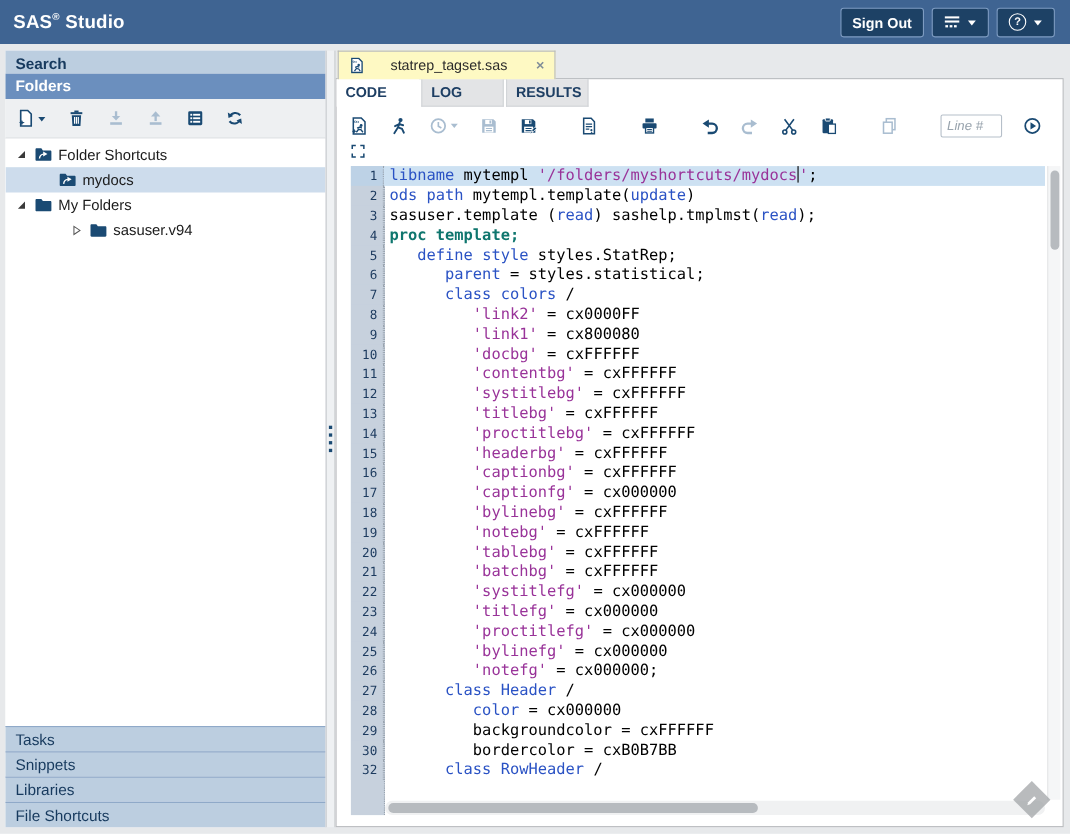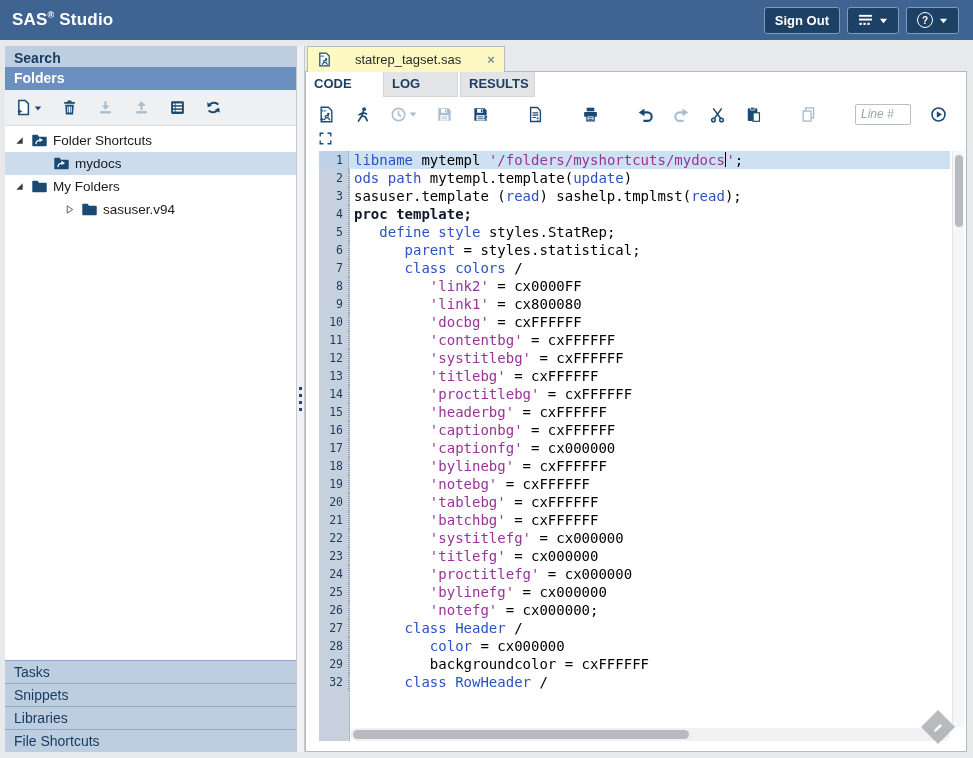--- a/index.html
+++ b/index.html
@@ -72,21 +72,21 @@
   .code-line{display:flex;height:18px}
   .ln{flex:none;width:30px;text-align:right;padding-right:5px;font-family:"DejaVu Sans Mono",monospace;
       font-size:11.5px;line-height:18px;color:#1c3a5e;background:#c7d1dd;border-right:1px dotted #99a3ae;
       position:relative;z-index:1}
   .ct{flex:1;white-space:pre;font-family:"DejaVu Sans Mono",monospace;font-size:14px;line-height:18px;
       padding-left:5px;color:#000}
   .code-line.active .ln{background:#bdd2e6}
   .code-line.active .ct{background:#cde1f2}
   .tok-k{color:#2a52c4}
   .tok-s{color:#993399}
-  .tok-b{color:#0f172a;font-weight:bold}
+  .tok-b{color:#0f766e;font-weight:bold}
   .cursor{display:inline-block;width:1.5px;height:15px;background:#000;vertical-align:-2px}
 
   .hscroll{position:absolute;left:31px;right:0;bottom:0;height:13px;background:#f0f1f2;border-radius:7px}
   .hthumb{position:absolute;left:3px;top:2px;height:9px;width:56%;background:#b7bbbf;border-radius:5px}
   .vscroll{position:absolute;top:79px;right:2px;bottom:24px;width:12px;background:#f5f6f7;border-left:1px solid #e4e5e6}
   .vthumb{position:absolute;left:2px;top:4px;width:8px;height:72px;background:#b7bbbf;border-radius:4px}
 
   .badge{position:absolute;right:16px;bottom:12px;width:24px;height:24px;background:#a2a5a8;opacity:.75;
          transform:rotate(45deg);display:flex;align-items:center;justify-content:center}
   .badge svg{transform:rotate(-45deg)}
@@ -572,20 +572,24 @@
             </div>
             <div class="code-line">
               <span class="ln">28</span>
               <span class="ct"><span class="tok-p">         </span><span class="tok-k">color</span><span class="tok-p"> = cx000000</span></span>
             </div>
             <div class="code-line">
               <span class="ln">29</span>
               <span class="ct"><span class="tok-p">         backgroundcolor = cxFFFFFF</span></span>
             </div>
             <div class="code-line">
+              <span class="ln">30</span>
+              <span class="ct"><span class="tok-p">         bordercolor = cxB0B7BB</span></span>
+            </div>
+            <div class="code-line">
               <span class="ln">32</span>
               <span class="ct"><span class="tok-p">      </span><span class="tok-k">class RowHeader</span><span class="tok-p"> /</span></span>
             </div>
           </div>
         <div class="hscroll">
             <div class="hthumb"></div>
           </div>
       </div>
       <div class="vscroll">
           <div class="vthumb"></div>

